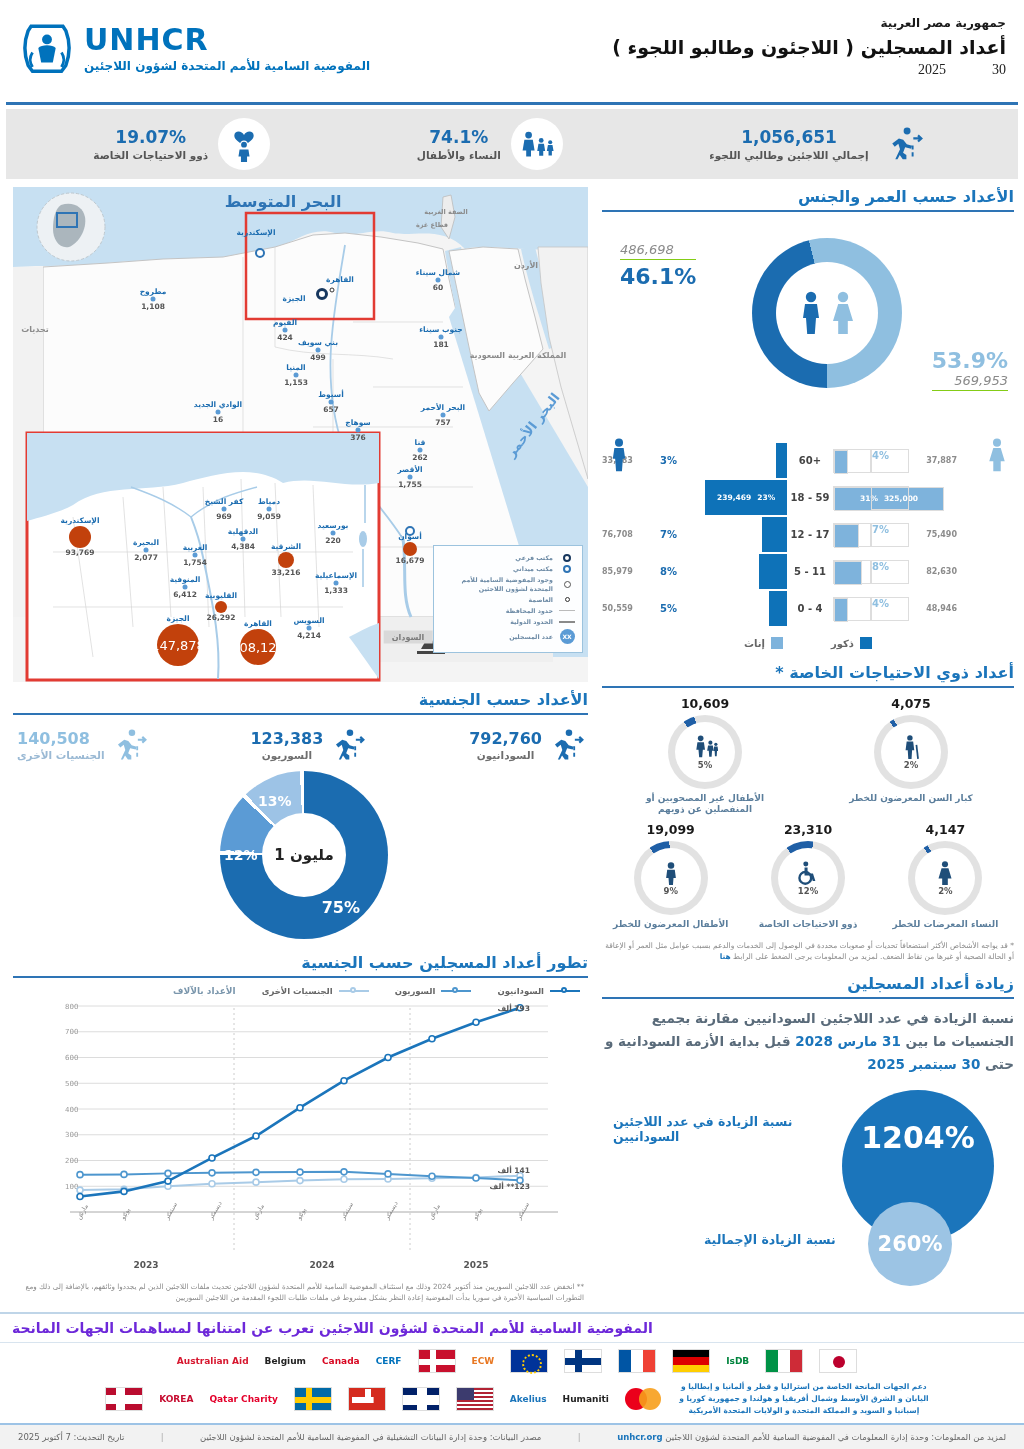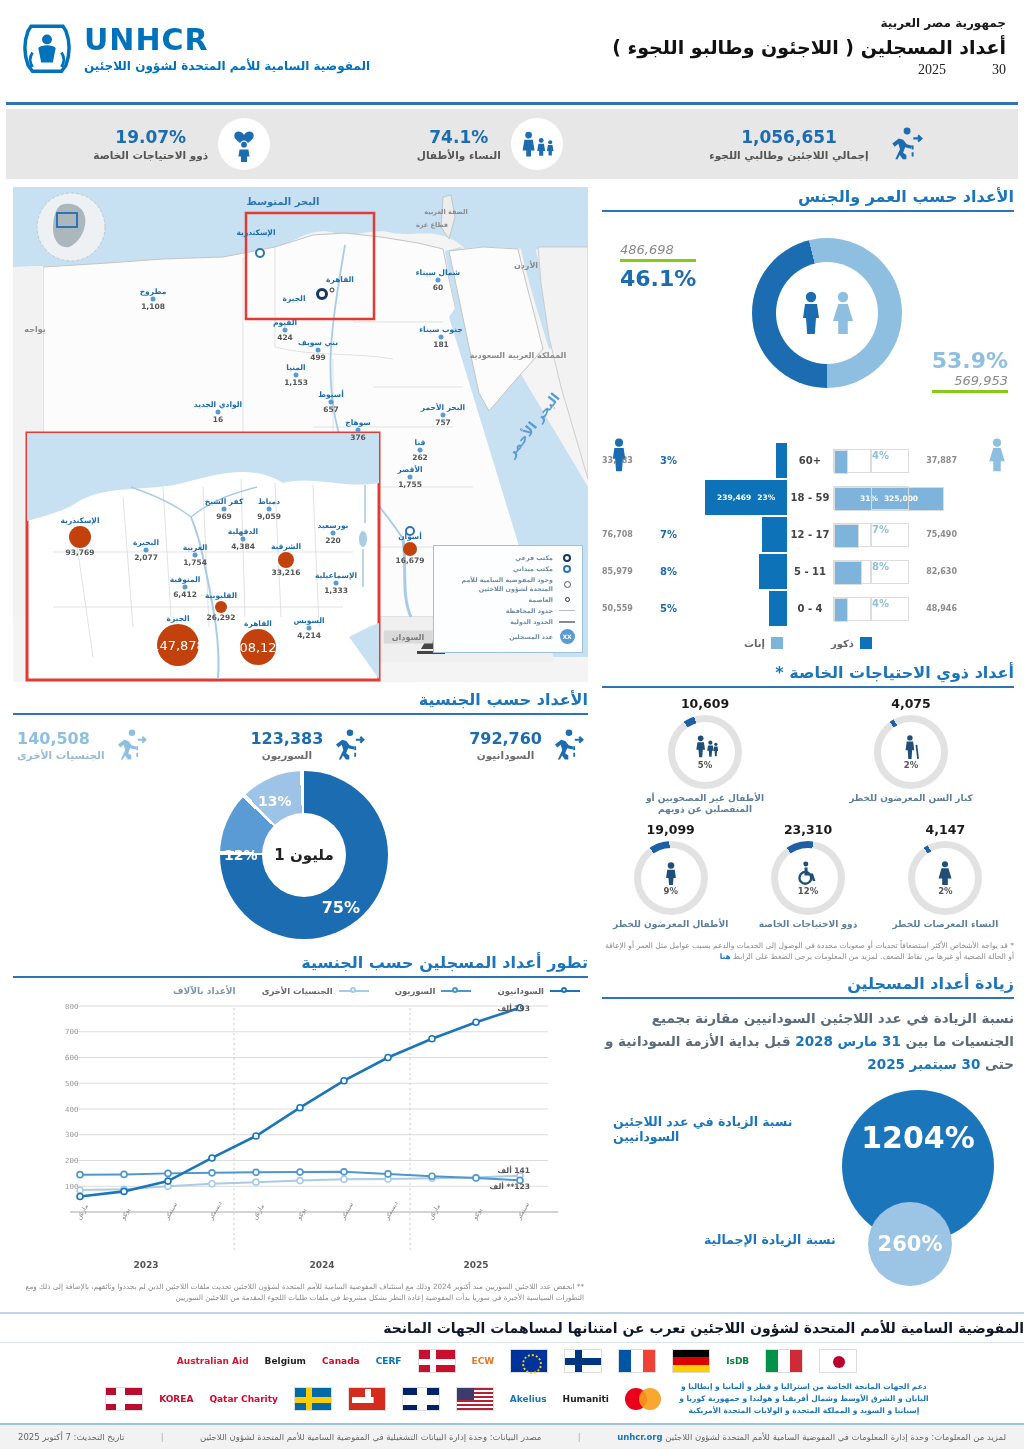--- a/index.html
+++ b/index.html
@@ -35,21 +35,21 @@
   .col-l { width:575px; }
   .sec-title { direction:rtl; text-align:right; font-size:16px; font-weight:bold; color:#1B75BB; border-bottom:2px solid #2E74B5; padding-bottom:4px; margin-bottom:8px; }
 
   
   .gd-wrap { position:relative; height:218px; direction:ltr; }
   .gd { position:absolute; left:150px; top:18px; width:150px; height:150px; border-radius:50%; }
   .gd-hole { position:absolute; left:24px; top:24px; width:102px; height:102px; border-radius:50%; background:#fff; display:flex; align-items:center; justify-content:center; gap:2px; }
   .gd-hole svg { width:30px; height:44px; }
   .gd-m-lbls { position:absolute; left:18px; top:22px; text-align:left; }
   .gd-f-lbls { position:absolute; right:6px; top:128px; text-align:right; }
-  .gd-num { font-size:13px; font-style:italic; color:#8A8A8A; border-bottom:3px solid #84cc16; padding-bottom:2px; direction:ltr; }
+  .gd-num { font-size:13px; font-style:italic; color:#8A8A8A; border-bottom:1px solid #84cc16; padding-bottom:2px; direction:ltr; }
   .gd-pct-m { font-size:22px; font-weight:bold; color:#1B6CB0; margin-top:4px; }
   .gd-pct-f { font-size:22px; font-weight:bold; color:#8FBFE0; }
 
   
   .pyr { position:relative; direction:ltr; margin-top:4px; }
   .pyr-icons { position:absolute; top:-4px; left:6px; right:6px; display:flex; justify-content:space-between; }
   .pyr-icons svg { width:22px; height:34px; }
   .p-row { display:flex; align-items:center; height:37px; }
   .p-val { width:48px; font-size:8px; color:#8C8C8C; font-weight:bold; direction:ltr; }
   .p-val.r { text-align:right; }
@@ -87,21 +87,21 @@
   .inc-wrap { position:relative; height:212px; }
   .inc-big { position:absolute; right:20px; top:4px; width:152px; height:152px; border-radius:50%; background:#1B75BB; color:#fff; font-size:30px; font-weight:bold; display:flex; justify-content:center; padding-top:30px; }
   .inc-small { position:absolute; right:62px; top:116px; width:84px; height:84px; border-radius:50%; background:#9CC4E4; color:#fff; font-size:21px; font-weight:bold; display:flex; align-items:center; justify-content:center; }
   .inc-l1 { position:absolute; right:186px; top:28px; width:215px; font-size:12.5px; font-weight:bold; color:#1B75BB; direction:rtl; text-align:left; }
   .inc-l2 { position:absolute; right:160px; top:146px; width:150px; font-size:12.5px; font-weight:bold; color:#1B75BB; direction:rtl; text-align:left; }
 
   
   .map { position:relative; width:575px; height:495px; }
   .map svg.base { position:absolute; left:0; top:0; }
   .mlab { position:absolute; transform:translate(-50%,-50%); white-space:nowrap; font-weight:bold; }
-  .mlab.sea { color:#2E74B5; font-size:10px; }
+  .mlab.sea { color:#2E74B5; font-size:16px; }
   .mlab.sea2 { color:#5B9BD5; font-size:13px; transform:translate(-50%,-50%) rotate(-52deg); }
   .mlab.country { color:#8A8A8A; font-size:8px; }
   .mlab.country.sm { font-size:6.5px; }
   .mlab.sudan { background:#D9D9D9; color:#7A7A7A; padding:2px 8px; font-size:8px; }
   .marker { position:absolute; transform:translate(-50%,-50%); }
   .marker .nm { position:absolute; bottom:100%; left:50%; transform:translate(-50%,-1px); font-size:7.5px; font-weight:bold; color:#1B6CB0; white-space:nowrap; }
   .marker .vl { position:absolute; top:100%; left:50%; transform:translate(-50%,0); font-size:7.5px; font-weight:bold; color:#555; white-space:nowrap; direction:ltr; }
   .marker .dot { width:5px; height:5px; border-radius:50%; background:#5B9BD5; margin:0 auto; }
   .marker .bub { border-radius:50%; background:#c2410c; margin:0 auto; display:flex; align-items:center; justify-content:center; color:#fff; font-size:13px; font-weight:normal; direction:ltr; }
   .ring { position:absolute; transform:translate(-50%,-50%); border-radius:50%; background:#fff; }
@@ -137,21 +137,21 @@
   
   .tr-legendrow { display:flex; align-items:center; gap:26px; padding:0 8px; margin:2px 0 2px 0; }
   .tr-li { display:flex; align-items:center; gap:6px; font-size:8.5px; font-weight:bold; color:#666; }
   .tr-li .ln { width:30px; height:0; border-top:2.5px solid; position:relative; }
   .tr-li .ln i { position:absolute; left:11px; top:-5px; width:6px; height:6px; border-radius:50%; background:#fff; border:2px solid; display:block; }
   .tr-ylab { margin-left:auto; font-size:9px; font-weight:bold; color:#7A96AC; }
   .tr-foot { direction:rtl; font-size:7.2px; color:#8A8A8A; line-height:1.5; text-align:right; padding:2px 4px; }
 
   
   .donors { border-top:2px solid #BFD5E8; margin-top:6px; padding-top:4px; }
-  .don-title { text-align:right; direction:rtl; font-size:14px; font-weight:bold; color:#0f172a; padding:2px 0 6px 4px; }
+  .don-title { text-align:left; direction:rtl; font-size:14px; font-weight:bold; color:#6d28d9; padding:2px 0 6px 12px; }
   .don-rows { border-top:1px solid #D8E4EF; padding:6px 14px 2px 24px; }
   .don-row { display:flex; align-items:center; justify-content:center; gap:16px; flex-wrap:nowrap; margin-bottom:8px; }
   .chip { display:flex; align-items:center; gap:4px; }
   .chip .t { font-size:9px; font-weight:bold; }
   .f { width:38px; height:24px; border:1px solid #DDD; position:relative; flex-shrink:0; }
   .f-dk { background:#C8102E; background-image:linear-gradient(#fff,#fff),linear-gradient(#fff,#fff); background-size:6px 100%,100% 6px; background-position:11px 0,0 9px; background-repeat:no-repeat; }
   .f-no { background:#BA0C2F; background-image:linear-gradient(#fff,#fff),linear-gradient(#fff,#fff),linear-gradient(#00205B,#00205B),linear-gradient(#00205B,#00205B); background-size:9px 100%,100% 9px,4px 100%,100% 4px; background-position:10px 0,0 7.5px,12.5px 0,0 10px; background-repeat:no-repeat; }
   .f-se { background:#006AA7; background-image:linear-gradient(#FECC02,#FECC02),linear-gradient(#FECC02,#FECC02); background-size:6px 100%,100% 6px; background-position:11px 0,0 9px; background-repeat:no-repeat; }
   .f-fi { background:#fff; background-image:linear-gradient(#003580,#003580),linear-gradient(#003580,#003580); background-size:7px 100%,100% 7px; background-position:10px 0,0 8.5px; background-repeat:no-repeat; }
   .f-fr { background:linear-gradient(to right,#0055A4 0 33%,#fff 33% 66%,#EF4135 66%); }
@@ -556,21 +556,21 @@
             <ellipse cx="350" cy="352" rx="4" ry="8" fill="#A8CCE8"></ellipse>
             <path d="M350,362 V400" stroke="#A8CCE8" stroke-width="1.6"></path>
             <path d="M336,450 C348,466 356,478 366,492 L366,436 C354,440 344,446 336,450 Z" fill="#C7E0F2"></path>
           </g>
           <polygon points="408,462 416,448 424,462" fill="#444"></polygon>
           <rect x="404" y="464" width="28" height="3" fill="#444"></rect>
         </svg>
         <div id="map-overlays">
             <div class="mlab sea" style="left: 270px; top: 14px;">البحر المتوسط</div>
             <div class="mlab sea2" style="left: 520px; top: 238px;">البحر الأحمر</div>
-            <div class="mlab country" style="left: 22px; top: 142px;">يواجه</div>
+            <div class="mlab country" style="left: 22px; top: 142px;">تحديات</div>
             <div class="mlab country" style="left: 505px; top: 168px;">المملكة العربية السعودية</div>
             <div class="mlab country" style="left: 513px; top: 78px;">الأردن</div>
             <div class="mlab country sm" style="left: 419px; top: 38px;">قطاع غزة</div>
             <div class="mlab country sm" style="left: 433px; top: 25px;">الضفة الغربية</div>
             <div class="mlab sudan" style="left: 395px; top: 450px;">السودان</div>
             <div class="mlab " style="left: 243px; top: 45px; color: rgb(27, 108, 176); font-size: 7.5px;">الإسكندرية</div>
             <div class="mlab " style="left: 327px; top: 92px; color: rgb(27, 108, 176); font-size: 7.5px;">القاهرة</div>
             <div class="mlab " style="left: 281px; top: 111px; color: rgb(27, 108, 176); font-size: 7.5px;">الجيزة</div>
             <div class="ring field" style="left: 247px; top: 66px;"></div>
             <div class="ring branch" style="left: 309px; top: 107px;"></div>

